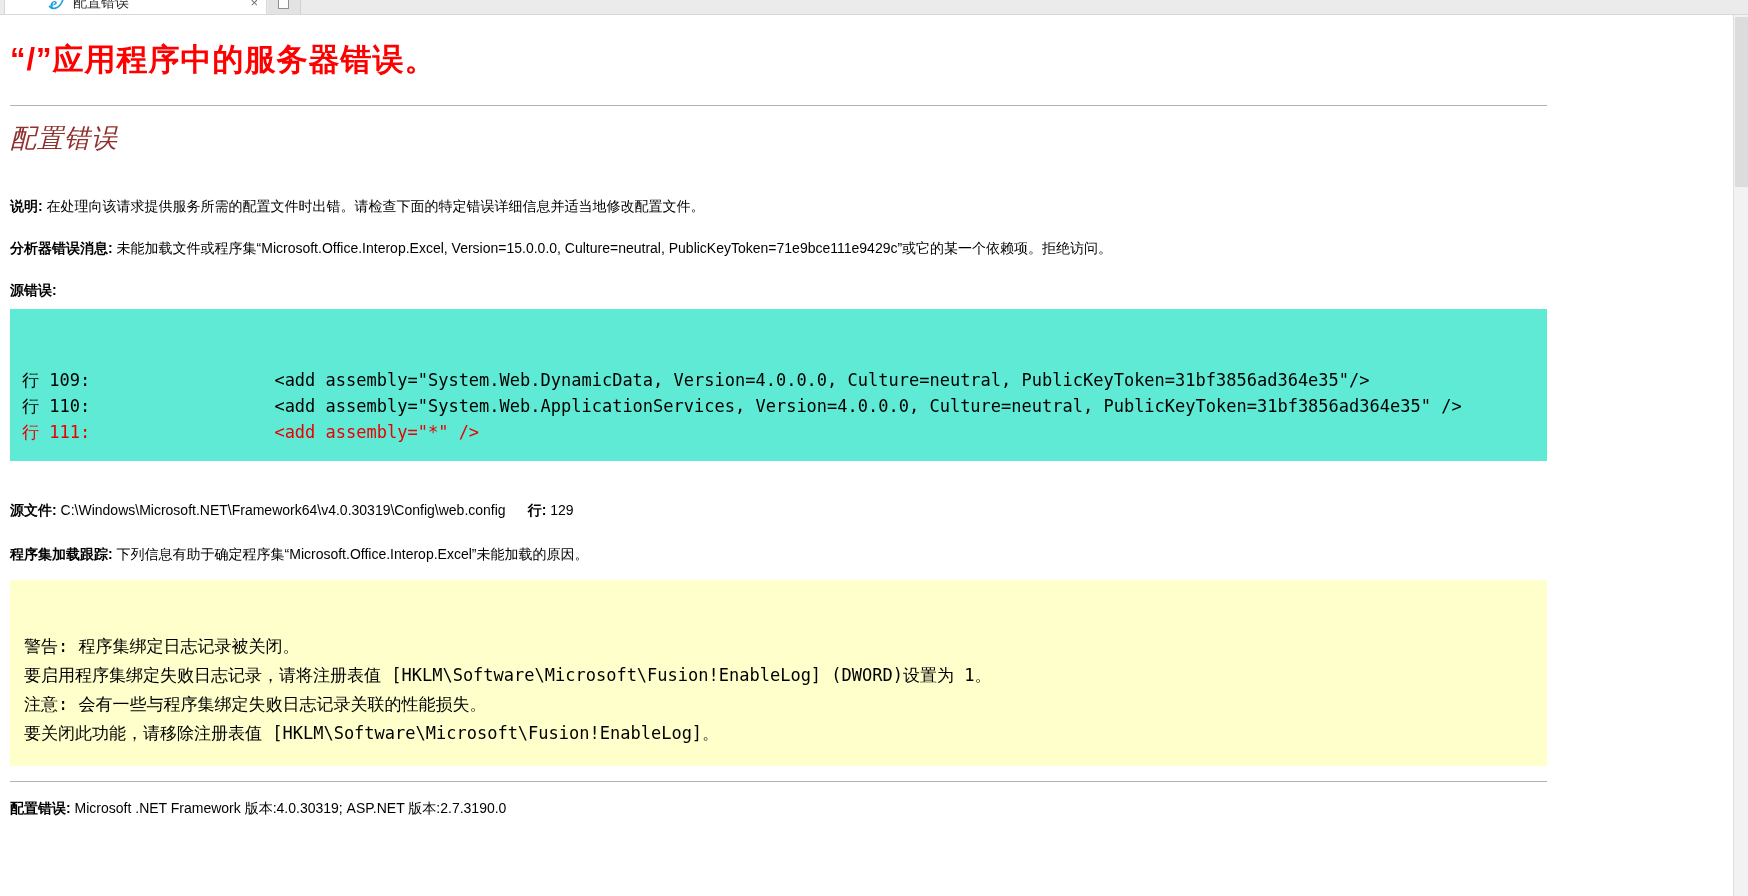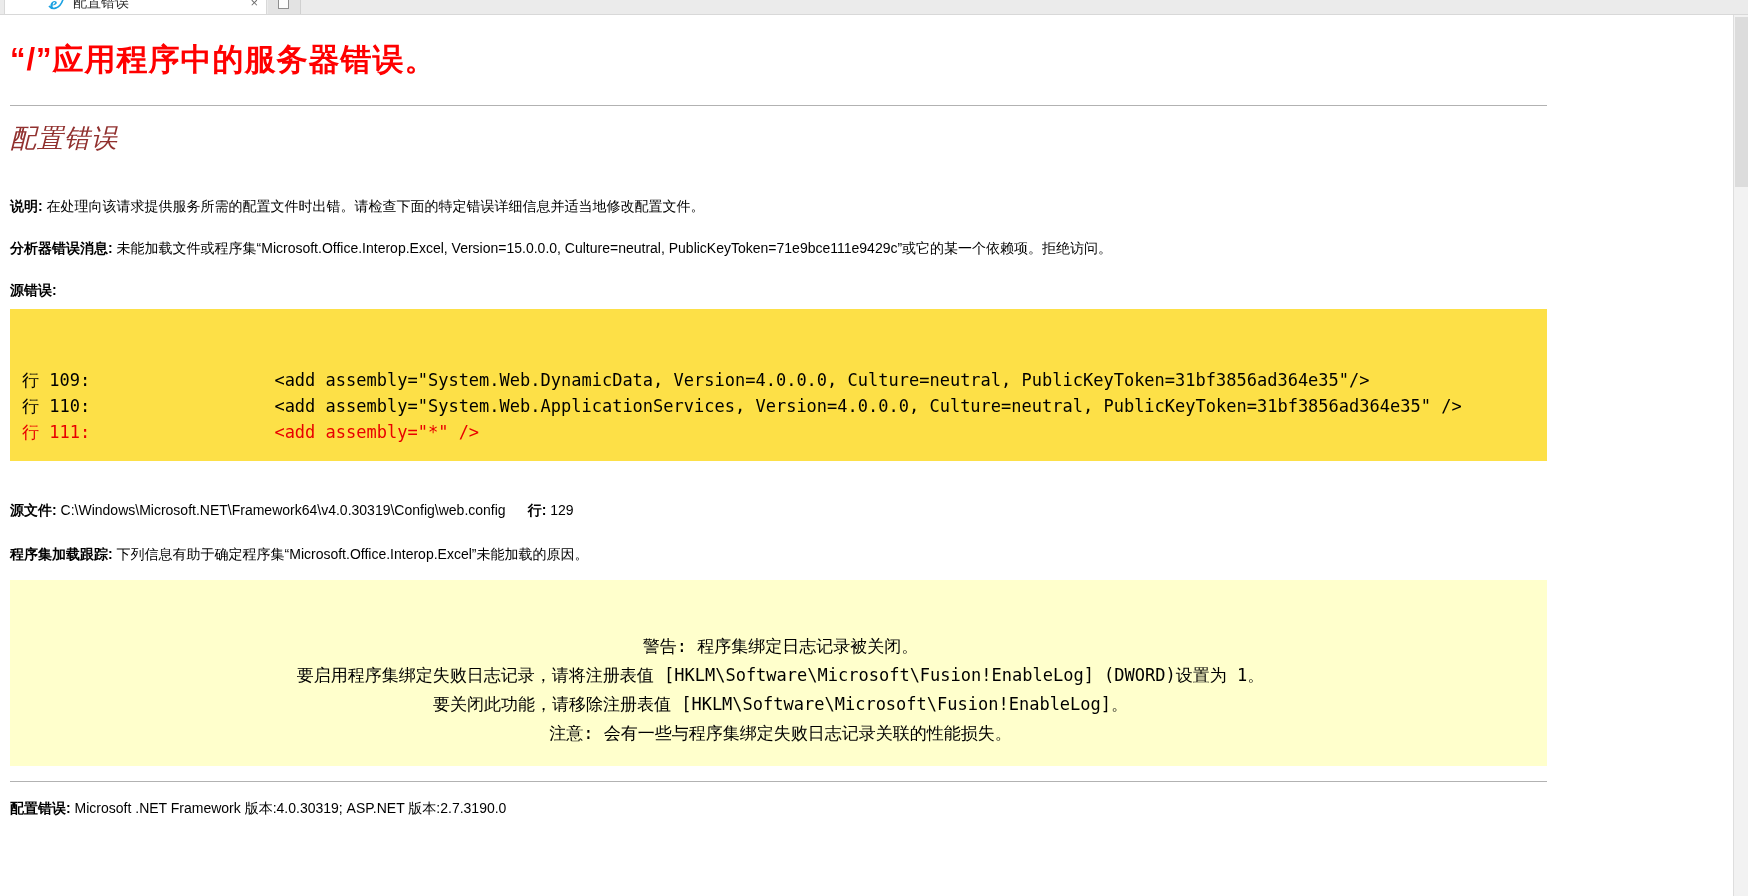--- a/index.html
+++ b/index.html
@@ -74,35 +74,34 @@
   .mt-desc   { margin-top: 40px !important; }
   .mt-parser { margin-top: 22px !important; }
   .mt-srcerr { margin-top: 22px !important; }
   .mt-file   { margin-top: 39px !important; }
   .mt-trace  { margin-top: 24px !important; }
   .mt-ver    { margin-top: 16px !important; }
   .gap-line  { display: inline-block; margin-left: 22px; }
   .codebox {
     margin-top: 9px;
     width: 1537px;
-    background: #fde047;
+    background: #5eead4;
     padding: 58px 10px 16px 12px;
   }
   .code-line {
     font-family: "DejaVu Sans Mono", monospace;
     font-size: 17px; line-height: 26px;
     white-space: pre; color: #000;
   }
   .code-line.error-line { color: #e90000; }
   .warnbox {
     margin-top: 16px;
     width: 1537px;
     background: #ffffcc;
     padding: 52px 10px 18px 14px;
-    text-align: center;
   }
   .warn-line {
     font-family: "DejaVu Sans Mono", monospace;
     font-size: 17px; line-height: 29px;
     white-space: pre; color: #000;
   }
 </style>
 </head>
 <body>
 
@@ -148,21 +147,21 @@
     <div class="code-line error-line">行 111:                  &lt;add assembly="*" /&gt;</div>
   </div>
 
   <p class="meta mt-file"><b>源文件:</b><span> C:\Windows\Microsoft.NET\Framework64\v4.0.30319\Config\web.config</span><span class="gap-line"></span><b>行:</b><span> 129</span></p>
 
   <p class="meta mt-trace"><b>程序集加载跟踪:</b><span> 下列信息有助于确定程序集“Microsoft.Office.Interop.Excel”未能加载的原因。</span></p>
 
   <div class="warnbox">
     <div class="warn-line">警告: 程序集绑定日志记录被关闭。</div>
     <div class="warn-line">要启用程序集绑定失败日志记录，请将注册表值 [HKLM\Software\Microsoft\Fusion!EnableLog] (DWORD)设置为 1。</div>
+    <div class="warn-line">注意: 会有一些与程序集绑定失败日志记录关联的性能损失。</div>
     <div class="warn-line">要关闭此功能，请移除注册表值 [HKLM\Software\Microsoft\Fusion!EnableLog]。</div>
-    <div class="warn-line">注意: 会有一些与程序集绑定失败日志记录关联的性能损失。</div>
   </div>
 
   <hr class="rule" style="margin-top:15px">
 
   <p class="meta mt-ver"><b>配置错误:</b><span> Microsoft .NET Framework 版本:4.0.30319; ASP.NET 版本:2.7.3190.0</span></p>
 
 </div>
 
 </body></html>

